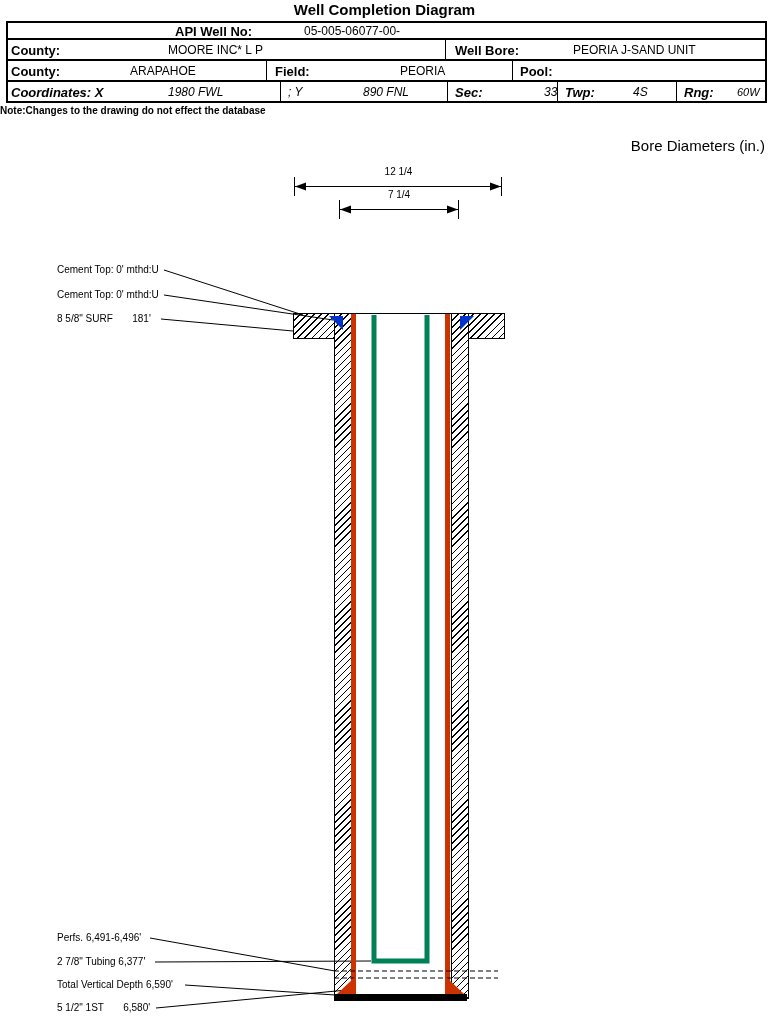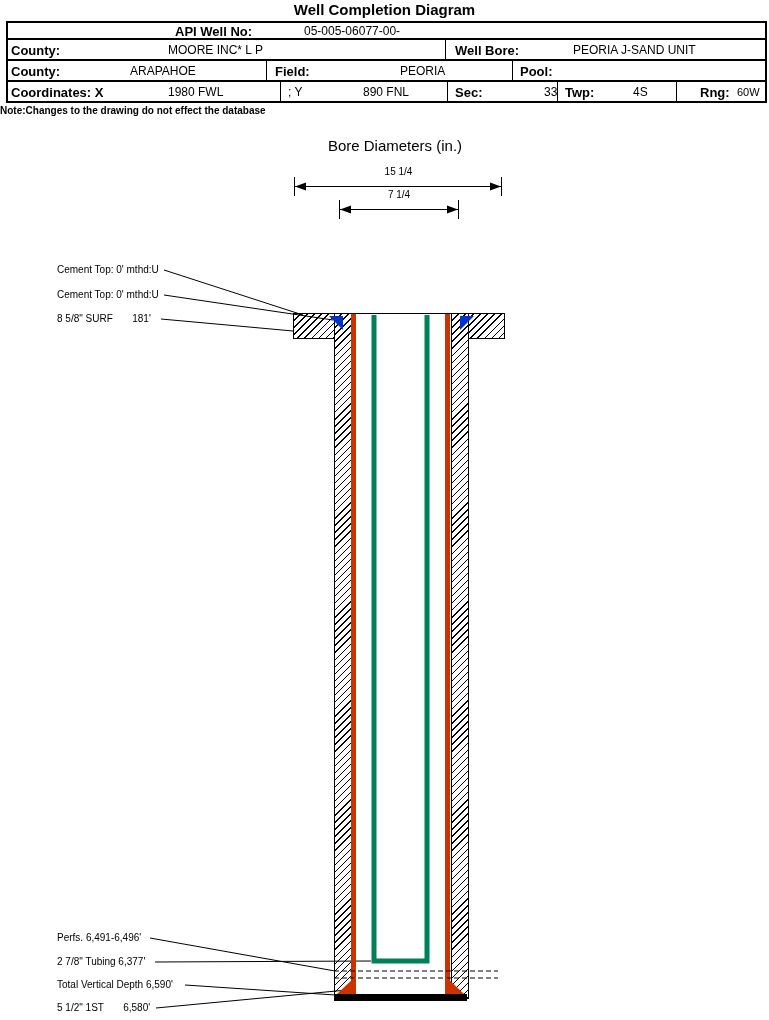--- a/index.html
+++ b/index.html
@@ -3,28 +3,28 @@
 <meta charset="utf-8">
 <style>
   html,body{margin:0;padding:0;background:#fff;}
   .page{position:relative;width:769px;height:1020px;background:#fff;
         font-family:"Liberation Sans",sans-serif;color:#000;overflow:hidden;}
   .title{position:absolute;top:1px;left:0;width:100%;text-align:center;
          font-weight:bold;font-size:15px;}
   .hdr{position:absolute;left:6px;top:21px;width:757px;border:2px solid #000;background:#fff;}
   .trow{position:relative;border-bottom:2px solid #000;}
   .trow:last-child{border-bottom:none;}
-  .r1{height:15px;padding-left:12px;}.r2{height:19px;}.r3{height:19px;}.r4{height:19px;}
+  .r1{height:15px;padding-left:12px;}.r2{height:19px;}.r3{height:19px;}.r4{height:19px;font-style:italic;}
   .cell{position:absolute;top:50%;transform:translateY(-50%);font-size:12px;
         white-space:pre;line-height:1;}
   .lbl{font-weight:bold;font-size:13px;}
   .vsep{position:absolute;top:0;bottom:0;width:0;border-left:1px solid #000;}
   .note{position:absolute;top:105px;left:0;width:100%;text-align:left;
         font-size:10px;font-weight:bold;}
-  .bore-title{position:absolute;top:137px;left:25px;width:740px;text-align:center;
+  .bore-title{position:absolute;top:137px;left:25px;width:740px;text-align:right;
         font-size:15px;}
   .dimlabel{position:absolute;text-align:center;font-size:10px;line-height:1;}
   .anno{position:absolute;font-size:10px;line-height:1.2;white-space:pre;}
   .hatch{position:absolute;border:1px solid #000;
          background:repeating-linear-gradient(135deg,#ffffff 0px,#ffffff 4px,#000000 4px,#000000 5px);}
   .overlay{position:absolute;left:0;top:0;pointer-events:none;}
 </style>
 </head>
 <body>
 
@@ -60,29 +60,29 @@
       <span class="vsep" style="left:272px"></span>
       <span class="cell" style="left:280px">; Y</span>
       <span class="cell" style="left:355px">890 FNL</span>
       <span class="vsep" style="left:439px"></span>
       <span class="cell lbl" style="left:447px">Sec:</span>
       <span class="cell" style="left:536px">33</span>
       <span class="vsep" style="left:549px"></span>
       <span class="cell lbl" style="left:557px">Twp:</span>
       <span class="cell" style="left:625px">4S</span>
       <span class="vsep" style="left:668px"></span>
-      <span class="cell lbl" style="left:692px">Rng:</span>
+      <span class="cell lbl" style="left:676px">Rng:</span>
       <span class="cell" style="left:729px;font-size:11px">60W</span>
     </div>
   </div>
 
   <div class="note">Note:Changes to the drawing do not effect the database</div>
 
   <div class="bore-title">Bore Diameters (in.)</div>
-  <div class="dimlabel" style="left:295px;top:167px;width:207px">15 1/4</div>
+  <div class="dimlabel" style="left:295px;top:167px;width:207px">12 1/4</div>
   <div class="dimlabel" style="left:339px;top:190px;width:120px">7 1/4</div>
 
   <div>
     <div class="hatch" style="left:293px;top:313px;width:43px;height:24px"></div>
     <div class="hatch" style="left:466px;top:313px;width:37px;height:24px"></div>
     <div class="hatch" style="left:334px;top:313px;width:16px;height:684px"></div>
     <div class="hatch" style="left:451px;top:313px;width:16px;height:684px"></div>
   </div>
 
   <div class="anno" style="left:57px;top:264px">Cement Top: 0' mthd:U</div>

